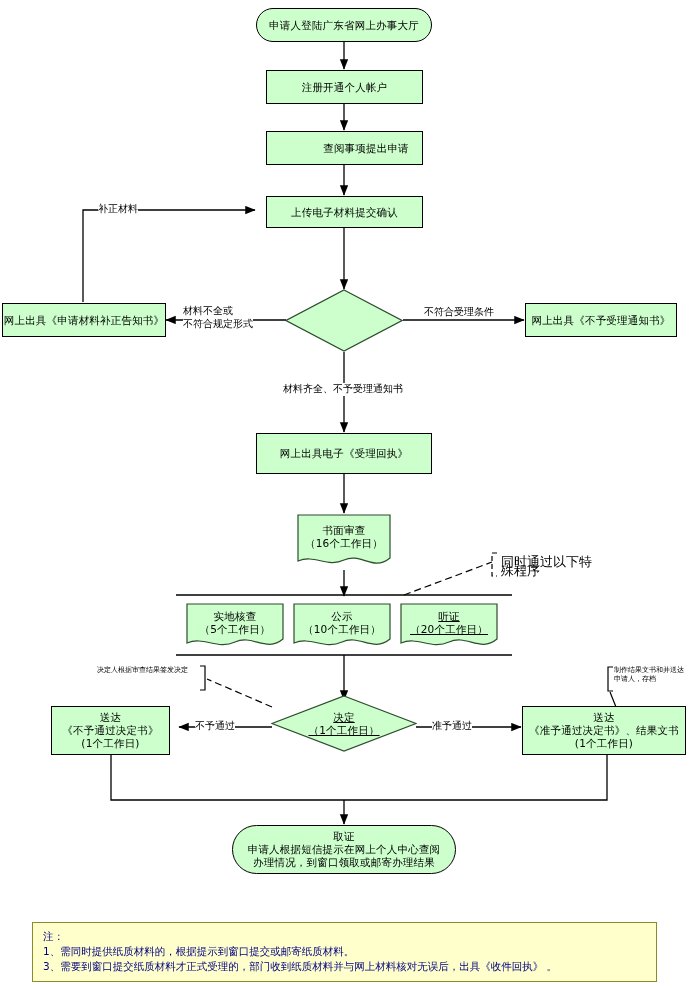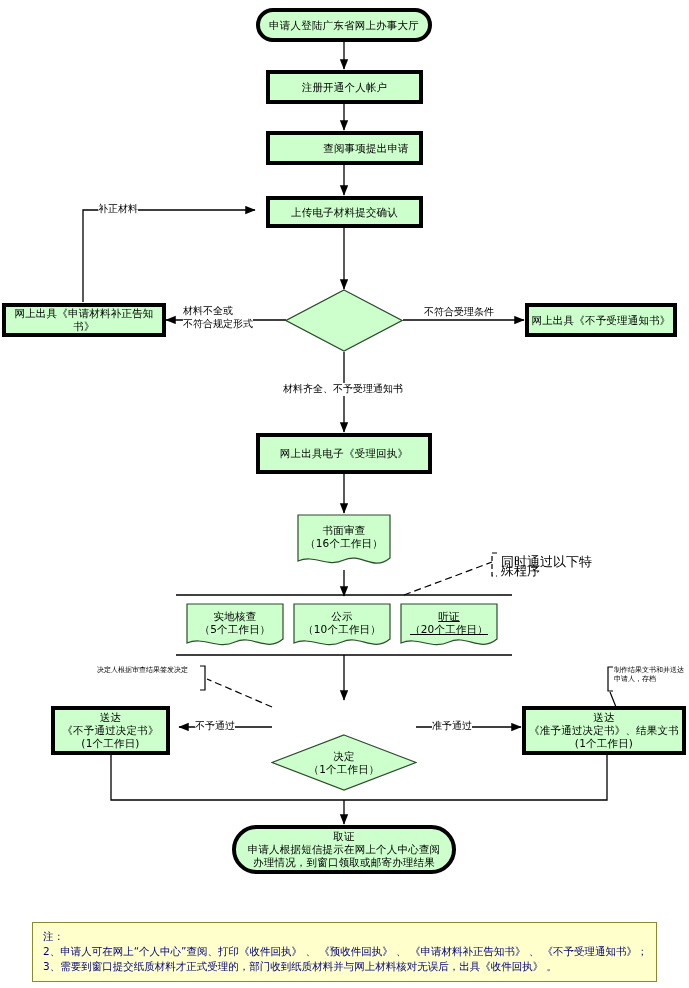--- a/index.html
+++ b/index.html
@@ -5,21 +5,21 @@
   html,body{margin:0;padding:0;background:#ffffff;}
   body{
     width:689px;height:988px;position:relative;overflow:hidden;
     font-family:"DejaVu Sans","Liberation Sans",sans-serif;
     color:#000;
   }
   #canvas{position:absolute;left:0;top:0;width:689px;height:988px;}
   .node{
     position:absolute;
     background:#ccffcc;
-    border:4px solid #000000;
+    border:1px solid #000000;
     box-sizing:border-box;
     display:flex;align-items:center;justify-content:center;
     text-align:center;
     font-size:10.5px;
     line-height:13px;
     color:#000;
     letter-spacing:0.2px;
   }
   .node.terminator{border-radius:26px;}
   .node.doc{
@@ -174,21 +174,21 @@
 <div class="node doc" style="left:400px;top:603px;width:98px;height:48px;">
   <svg class="svgshape" viewBox="0 0 98 48" preserveAspectRatio="none">
     <path d="M1,1 H97 V36 C80,50 67,31 49,39 C31,47 18,33 1,40 Z" fill="#ccffcc" stroke="#2d4b2d" stroke-width="1.2"></path>
   </svg>
   <div class="doc-label" style="margin-top:-8px;text-decoration:underline;">
     <div>听证</div>
     <div>（20个工作日）</div>
   </div>
 </div>
 
-<div class="node diamond" style="left:271px;top:734px;width:146px;height:57px;">
+<div class="node diamond" style="left:271px;top:695px;width:146px;height:57px;text-decoration:underline;">
   <svg class="svgshape" viewBox="0 0 146 57" preserveAspectRatio="none">
     <polygon points="73,1 145,28.5 73,56 1,28.5" fill="#ccffcc" stroke="#2d4b2d" stroke-width="1.2"></polygon>
   </svg>
   <div class="diamond-label">
     <div>决定</div>
     <div>（1个工作日）</div>
   </div>
 </div>
 
 <div class="node" style="left:51px;top:706px;width:119px;height:49px;flex-direction:column;">
@@ -225,15 +225,15 @@
 <div class="edge-label" style="left:432px;top:720px;">准予通过</div>
 
 <div class="note-callout" style="left:501px;top:558px;width:100px;font-size:13px;">同时通过以下特殊程序</div>
 
 <div class="note-callout" style="left:97px;top:666px;width:100px;">决定人根据审查结果签发决定</div>
 
 <div class="note-callout right" style="left:614px;top:666px;">制作结果文书和并送达申请人，存档</div>
 
 <div class="footnote" style="left:32px;top:922px;width:625px;height:60px;">
   <div>注：</div>
-  <div>2、申请人可在网上“个人中心”查阅、打印《收件回执》 、 《预收件回执》 、 《申请材料补正告知书》 、 《不予受理通知书》；</div>
+  <div>1、需同时提供纸质材料的，根据提示到窗口提交或邮寄纸质材料。</div>
   <div>3、需要到窗口提交纸质材料才正式受理的，部门收到纸质材料并与网上材料核对无误后，出具《收件回执》 。</div>
 </div>
 
 </body></html>

